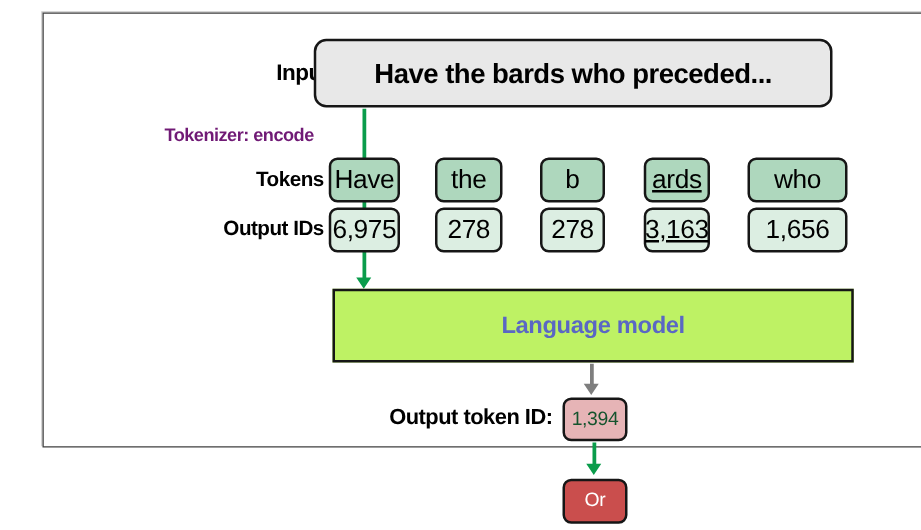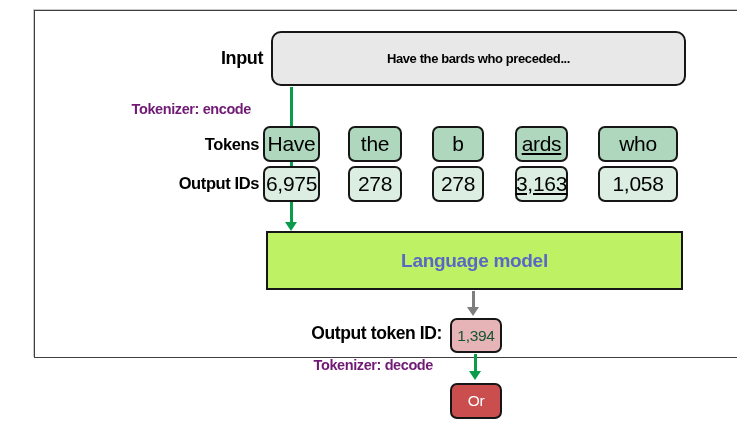--- a/index.html
+++ b/index.html
@@ -37,23 +37,23 @@
   .decode-lbl{left:240px;top:346px;width:158px;font-size:14.5px;}
 
   .box{
     position:absolute;
     box-sizing:border-box;
     border:2px solid #161616;
     display:flex;align-items:center;justify-content:center;
     z-index:2;
   }
   .input-box{
-    left:236px;top:20px;width:415px;height:55px;
+    left:216px;top:20px;width:415px;height:55px;
     background:#e8e8e8;border-radius:10px;
-    font-size:13px;font-weight:bold;letter-spacing:-0.4px;color:#000;
+    font-size:22px;font-weight:bold;letter-spacing:-0.4px;color:#000;
   }
   .lm-box{
     left:231px;top:220px;width:417px;height:59px;
     background:#bef264;border-radius:0;
     font-size:19px;font-weight:bold;letter-spacing:-0.3px;color:#5a67c4;
   }
   .tok-box,.id-box{
     position:absolute;
     box-sizing:border-box;
     height:36px;
@@ -121,32 +121,31 @@
     <div class="tok-box c1">the</div>
     <div class="tok-box c2">b</div>
     <div class="tok-box c3">ards</div>
     <div class="tok-box c4">who</div>
 
     <div class="lbl ids-lbl">Output IDs</div>
     <div class="id-box c0">6,975</div>
     <div class="id-box c1">278</div>
     <div class="id-box c2">278</div>
     <div class="id-box c3">3,163</div>
-    <div class="id-box c4">1,058</div>
+    <div class="id-box c4">1,656</div>
 
     <div class="box lm-box">
       <span>Language model</span>
     </div>
 
     <div class="arrow-shaft gray-fill out-shaft"></div>
     <div class="arrow-head gray-head out-head"></div>
 
     <div class="lbl output-lbl">Output token ID:</div>
     <div class="pink-box">1,394</div>
 
-    <div class="lbl green decode-lbl">Tokenizer: decode</div>
     <div class="arrow-shaft green-fill dec-shaft"></div>
     <div class="arrow-head dec-head"></div>
 
     <div class="red-box">Or</div>
 
   </div>
 </div>
 
 </body></html>

